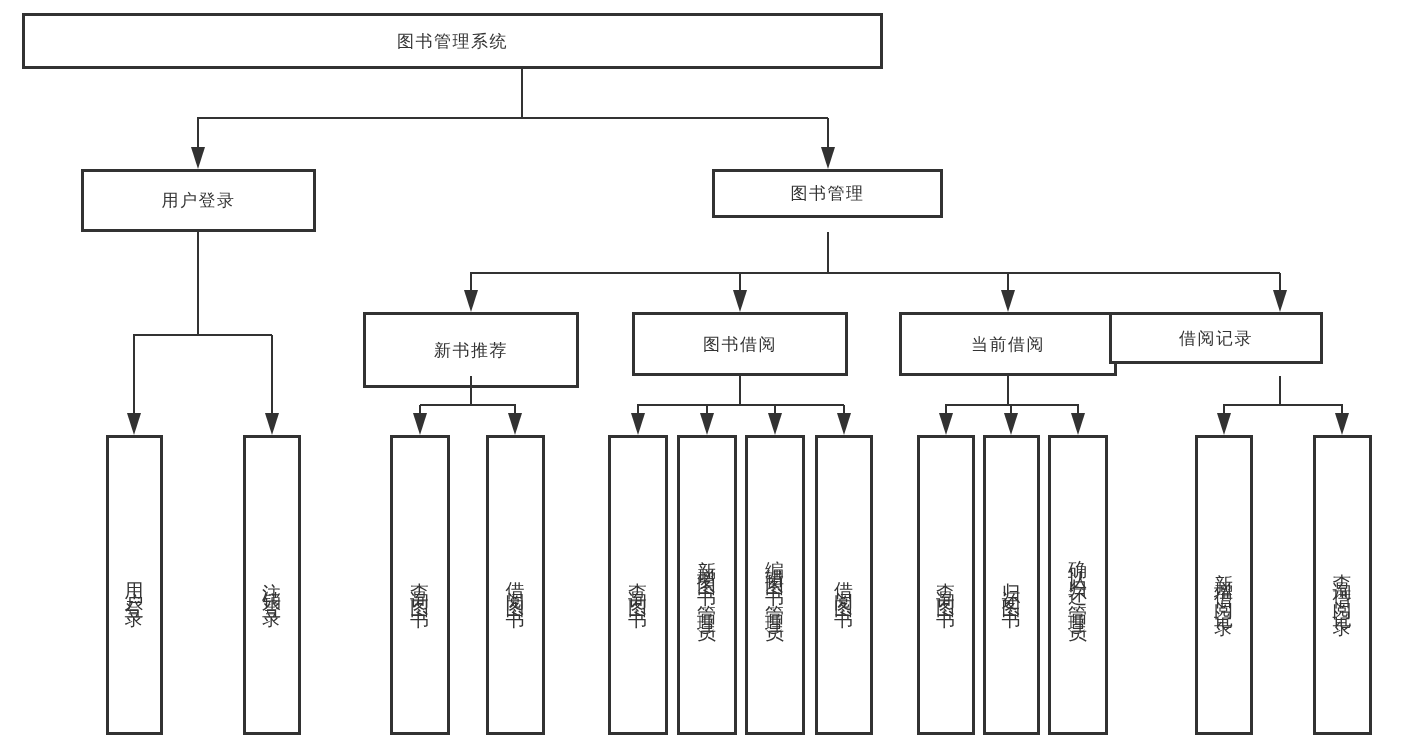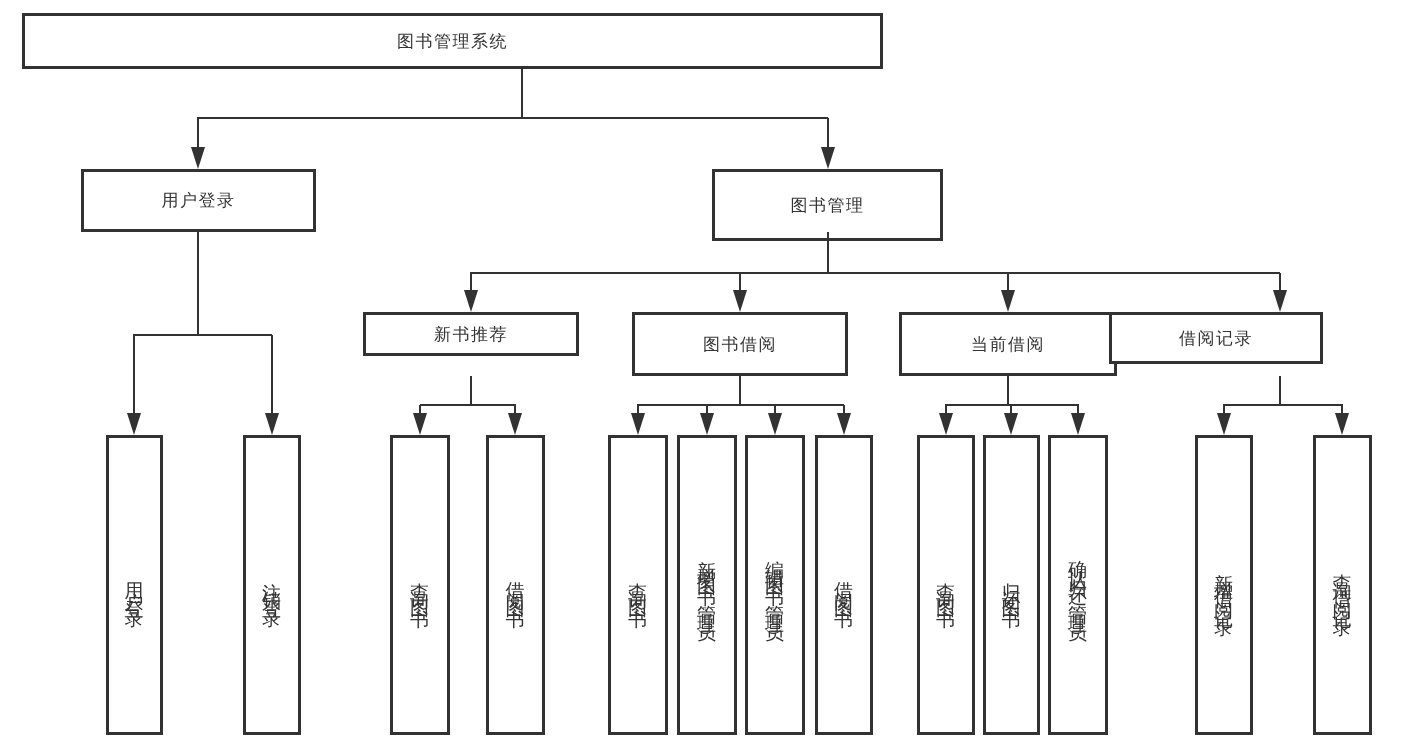--- a/index.html
+++ b/index.html
@@ -61,21 +61,21 @@
   <div class="vline" style="left:521px;top:69px;height:49px"></div>
   <div class="hline" style="left:197px;top:117px;width:631px"></div>
   <div class="vline" style="left:197px;top:118px;height:30px"></div>
   <div class="arrow" style="left:191px;top:147px"></div>
   <div class="vline" style="left:827px;top:118px;height:30px"></div>
   <div class="arrow" style="left:821px;top:147px"></div>
 
   <div class="box h" style="left:81px;top:169px;width:235px;height:63px">
     <span>用户登录</span>
   </div>
-  <div class="box h" style="left:712px;top:169px;width:231px;height:72px">
+  <div class="box h" style="left:712px;top:169px;width:231px;height:49px">
     <span>图书管理</span>
   </div>
 
   <div class="vline" style="left:197px;top:232px;height:104px"></div>
   <div class="hline" style="left:133px;top:334px;width:139px"></div>
   <div class="vline" style="left:133px;top:335px;height:78px"></div>
   <div class="arrow" style="left:127px;top:413px"></div>
   <div class="vline" style="left:271px;top:335px;height:78px"></div>
   <div class="arrow" style="left:265px;top:413px"></div>
 
@@ -83,21 +83,21 @@
   <div class="hline" style="left:470px;top:272px;width:810px"></div>
   <div class="vline" style="left:470px;top:273px;height:18px"></div>
   <div class="arrow" style="left:464px;top:290px"></div>
   <div class="vline" style="left:739px;top:273px;height:18px"></div>
   <div class="arrow" style="left:733px;top:290px"></div>
   <div class="vline" style="left:1007px;top:273px;height:18px"></div>
   <div class="arrow" style="left:1001px;top:290px"></div>
   <div class="vline" style="left:1279px;top:273px;height:18px"></div>
   <div class="arrow" style="left:1273px;top:290px"></div>
 
-  <div class="box h" style="left:363px;top:312px;width:216px;height:44px">
+  <div class="box h" style="left:363px;top:312px;width:216px;height:76px">
     <span>新书推荐</span>
   </div>
   <div class="box h" style="left:632px;top:312px;width:216px;height:64px">
     <span>图书借阅</span>
   </div>
   <div class="box h" style="left:899px;top:312px;width:218px;height:64px">
     <span>当前借阅</span>
   </div>
   <div class="box h" style="left:1109px;top:312px;width:214px;height:52px">
     <span>借阅记录</span>

